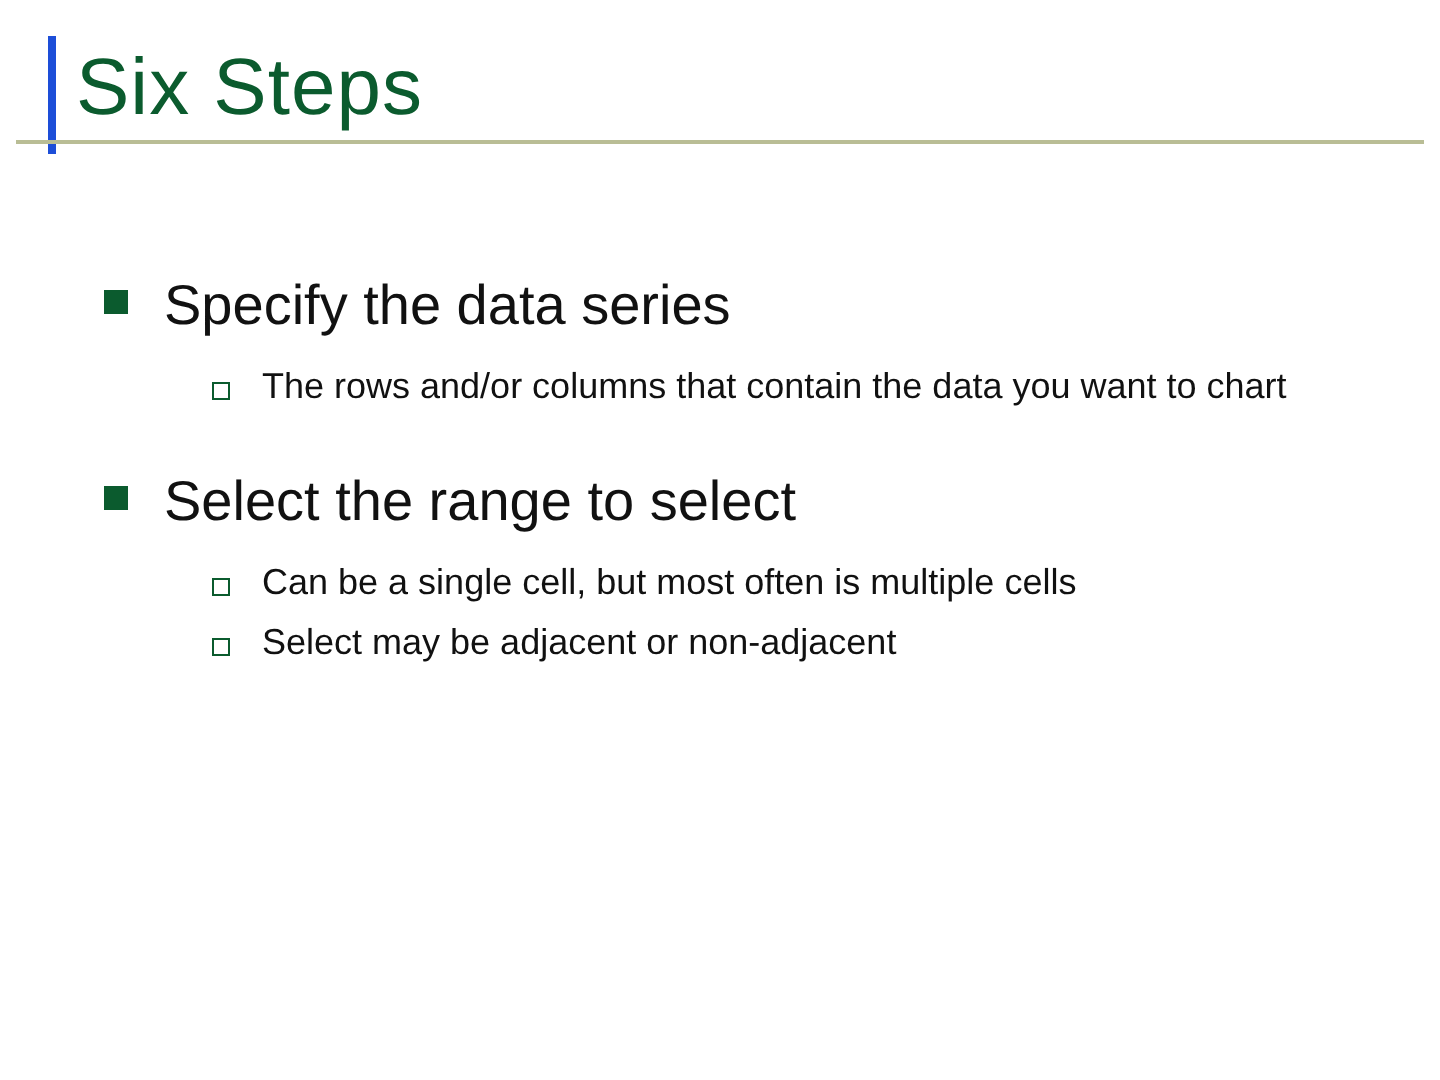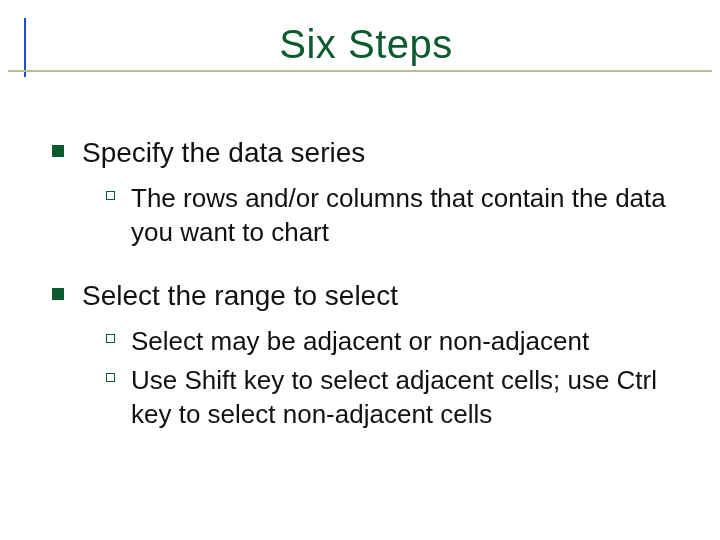--- a/index.html
+++ b/index.html
@@ -4,24 +4,23 @@
 <style>
   * { margin: 0; padding: 0; box-sizing: border-box; }
   html, body { width: 720px; height: 540px; }
   body {
     font-family: Arial, Helvetica, sans-serif;
     background: #ffffff;
     position: relative;
     padding: 18px 24px 24px 24px;
   }
   .title-wrap {
-    border-left: 2px solid #1d4ed8;
+    border-left: 4px solid #1d4ed8;
     padding: 4px 0 10px 10px;
     margin-bottom: 8px;
-    text-align: center;
   }
   .title {
     font-size: 40px;
     font-weight: 400;
     color: #0b5b2e;
     letter-spacing: 0.5px;
   }
   .title-underline {
     position: absolute;
     top: 70px;
@@ -63,21 +62,21 @@
   .sq-l2 {
     width: 9px;
     height: 9px;
     border: 1.5px solid #0b5b2e;
     background: transparent;
     flex: 0 0 auto;
     margin-top: 9px;
     margin-right: 16px;
   }
   .txt-l2 {
-    font-size: 26px;
+    font-size: 18px;
     color: #111;
     line-height: 1.3;
     max-width: 560px;
   }
 </style>
 </head>
 <body>
 
 <div class="title-wrap">
   <div class="title">Six Steps</div>
@@ -97,21 +96,21 @@
     </div>
   </div>
 
   <div class="bullet-l1">
     <div class="sq-l1"></div>
     <div class="txt-l1">Select the range to select</div>
   </div>
   <div class="sublist">
     <div class="bullet-l2">
       <div class="sq-l2"></div>
-      <div class="txt-l2">Select may be adjacent or non-adjacent</div>
+      <div class="txt-l2">Can be a single cell, but most often is multiple cells</div>
     </div>
     <div class="bullet-l2">
       <div class="sq-l2"></div>
-      <div class="txt-l2">Use Shift key to select adjacent cells; use Ctrl key to select non-adjacent cells</div>
+      <div class="txt-l2">Select may be adjacent or non-adjacent</div>
     </div>
   </div>
 
 </div>
 
 </body></html>

